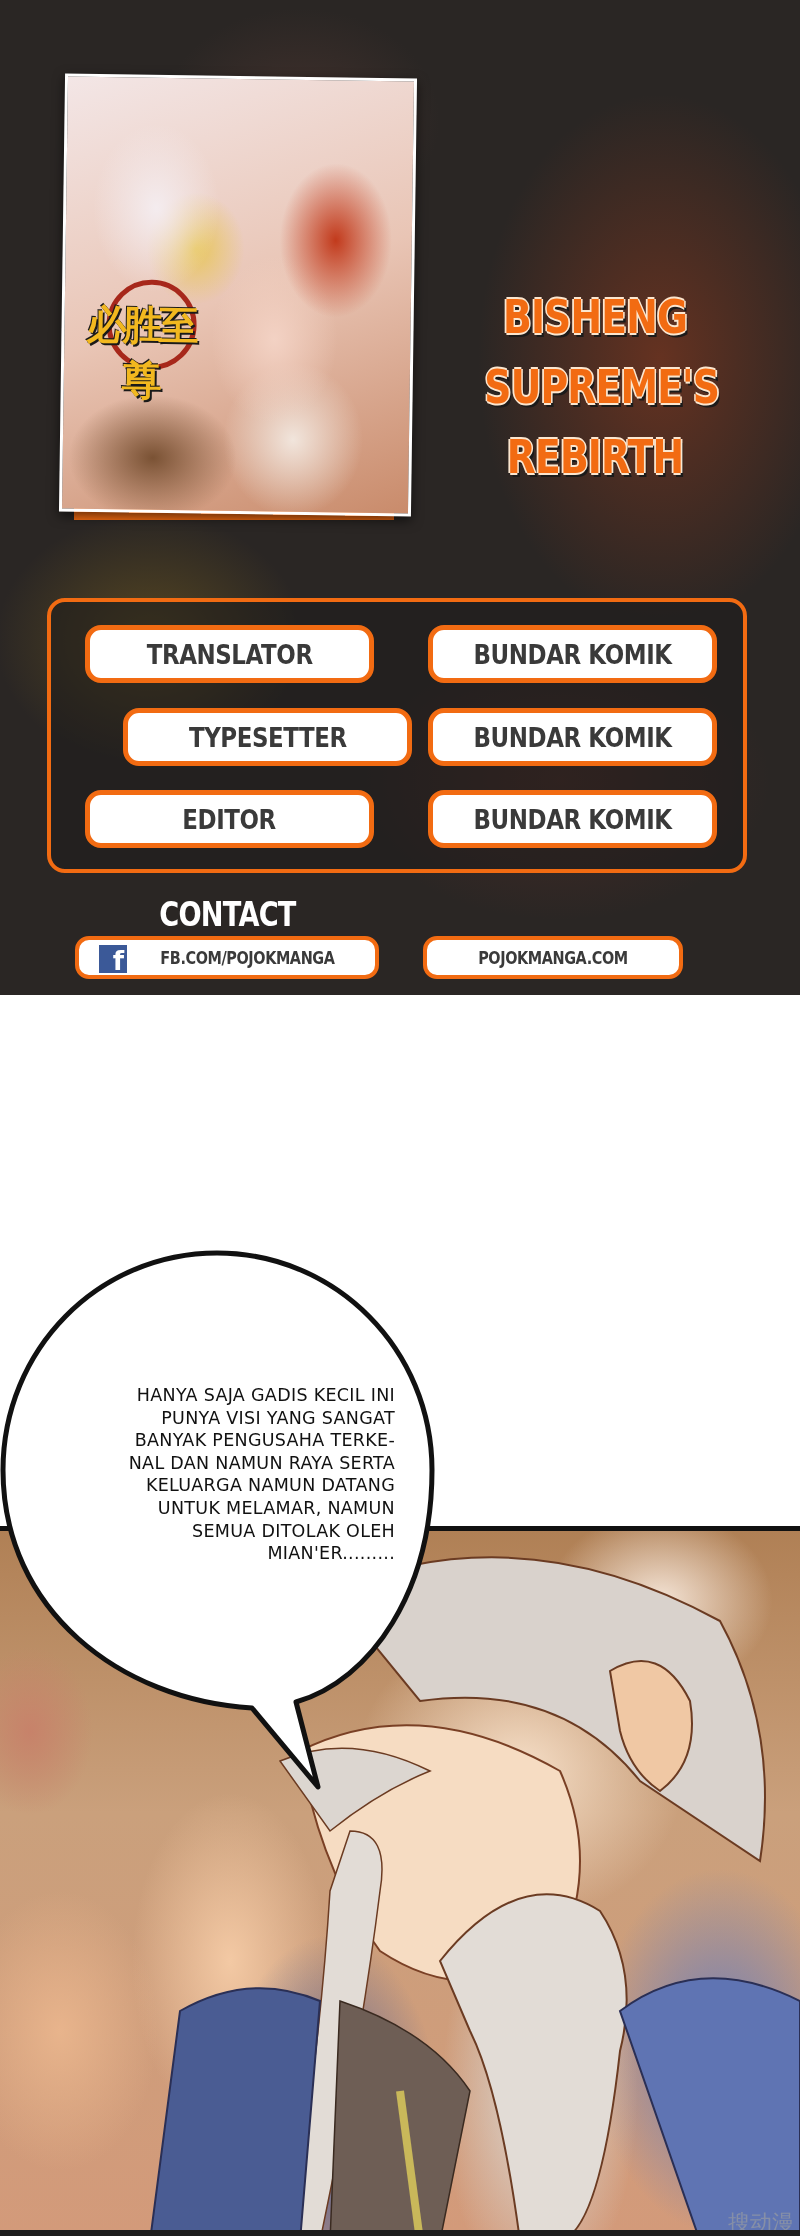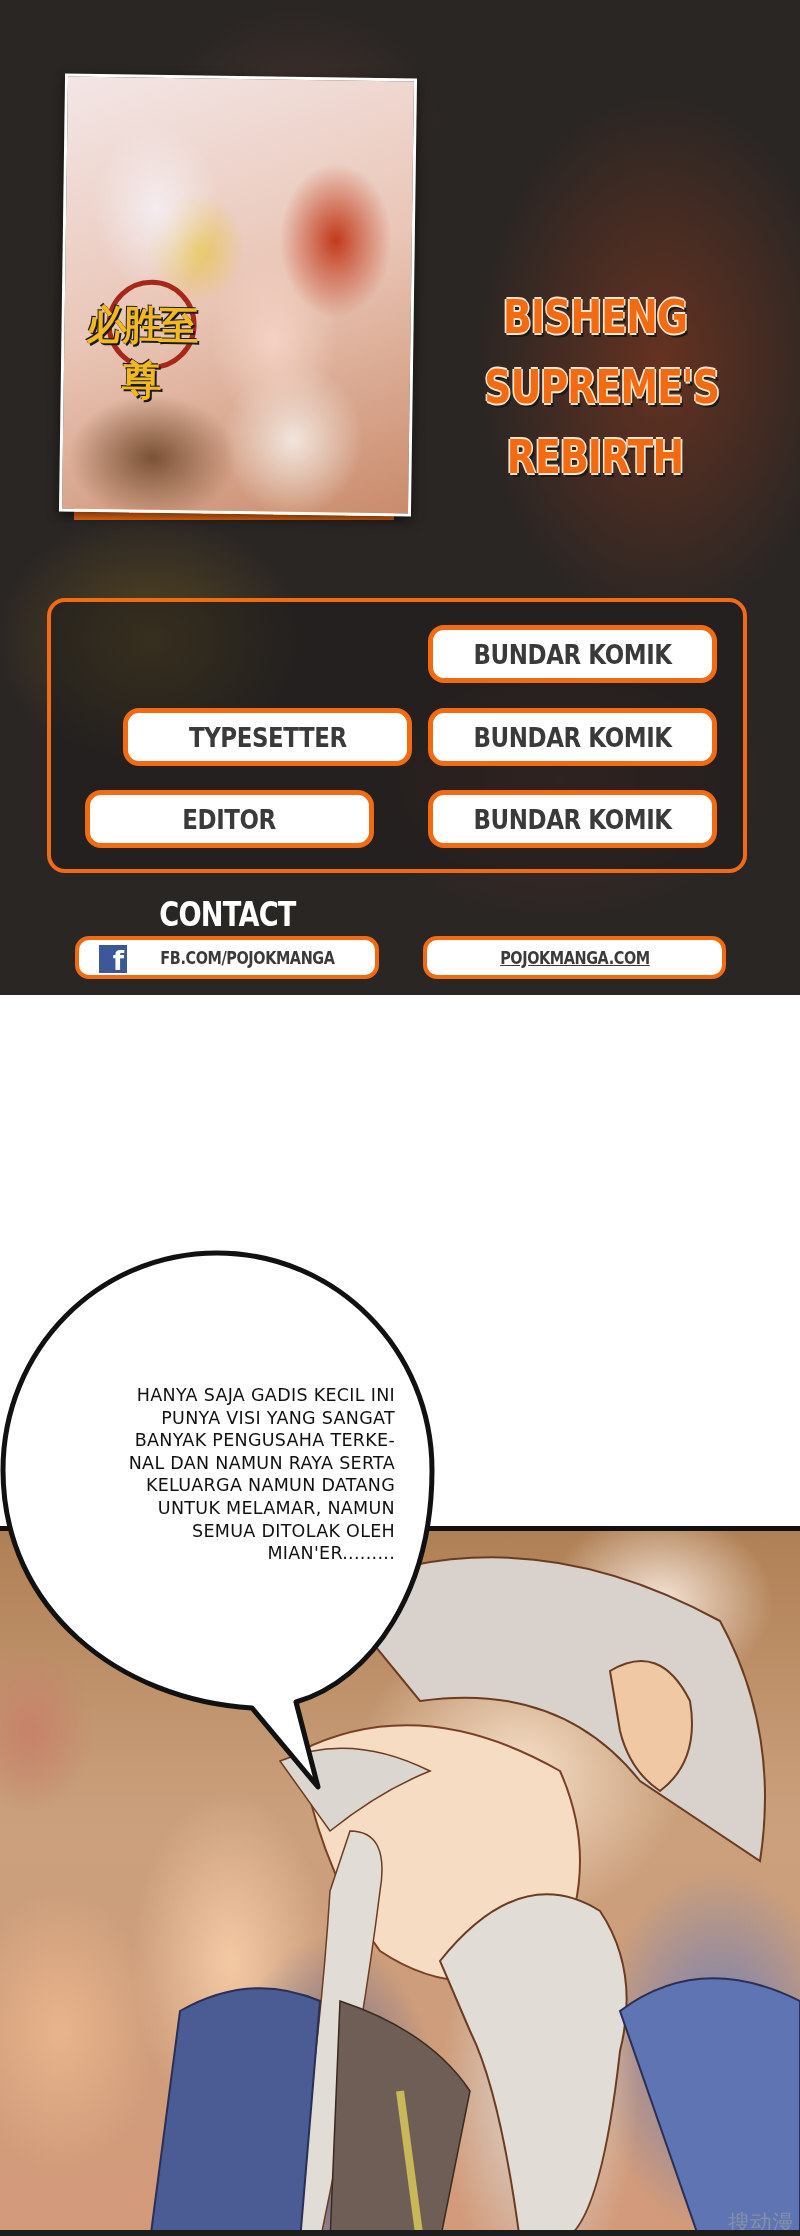--- a/index.html
+++ b/index.html
@@ -66,20 +66,23 @@
   </div>
 
   <div class="title">
     <div>BISHENG</div>
     <div>SUPREME'S</div>
     <div>REBIRTH</div>
   </div>
 
   <div class="credits-box"></div>
 
+  <div class="pill role" style="left:85px; top:625px;">
+      <span>TRANSLATOR</span>
+    </div>
   <div class="pill name" style="left:428px; top:625px;">
       <span>BUNDAR KOMIK</span>
     </div>
 
   <div class="pill role" style="left:85px; top:708px;margin-left:38px;">
       <span>TYPESETTER</span>
     </div>
   <div class="pill name" style="left:428px; top:708px;">
       <span>BUNDAR KOMIK</span>
     </div>
@@ -90,21 +93,21 @@
   <div class="pill name" style="left:428px; top:790px;">
       <span>BUNDAR KOMIK</span>
     </div>
 
   <div class="contact-title"><span>CONTACT US</span></div>
 
   <div class="pill link" style="left:75px; top:936px; width:304px; padding-left:40px;">
     <div class="fb-icon">f</div>
     <span>FB.COM/POJOKMANGA</span>
   </div>
-  <div class="pill link" style="left:423px; top:936px; width:303px;text-decoration:underline;">
+  <div class="pill link" style="left:423px; top:936px; width:260px;">
     <span>POJOKMANGA.COM</span>
   </div>
 
 </div>
 
 <div class="panel">
   <svg width="800" height="710" viewBox="0 0 800 710" style="position:absolute;left:0;top:0;">
 
     <path d="M330 60 Q520 -20 720 90 Q780 200 760 330 L640 250 Q560 150 420 170 Z" fill="#d9d2cc" stroke="#6b3b22" stroke-width="2"></path>
     <path d="M610 140 Q660 110 690 170 Q700 230 660 260 Q630 240 620 200 Z" fill="#f0c8a4" stroke="#6b3b22" stroke-width="2"></path>

